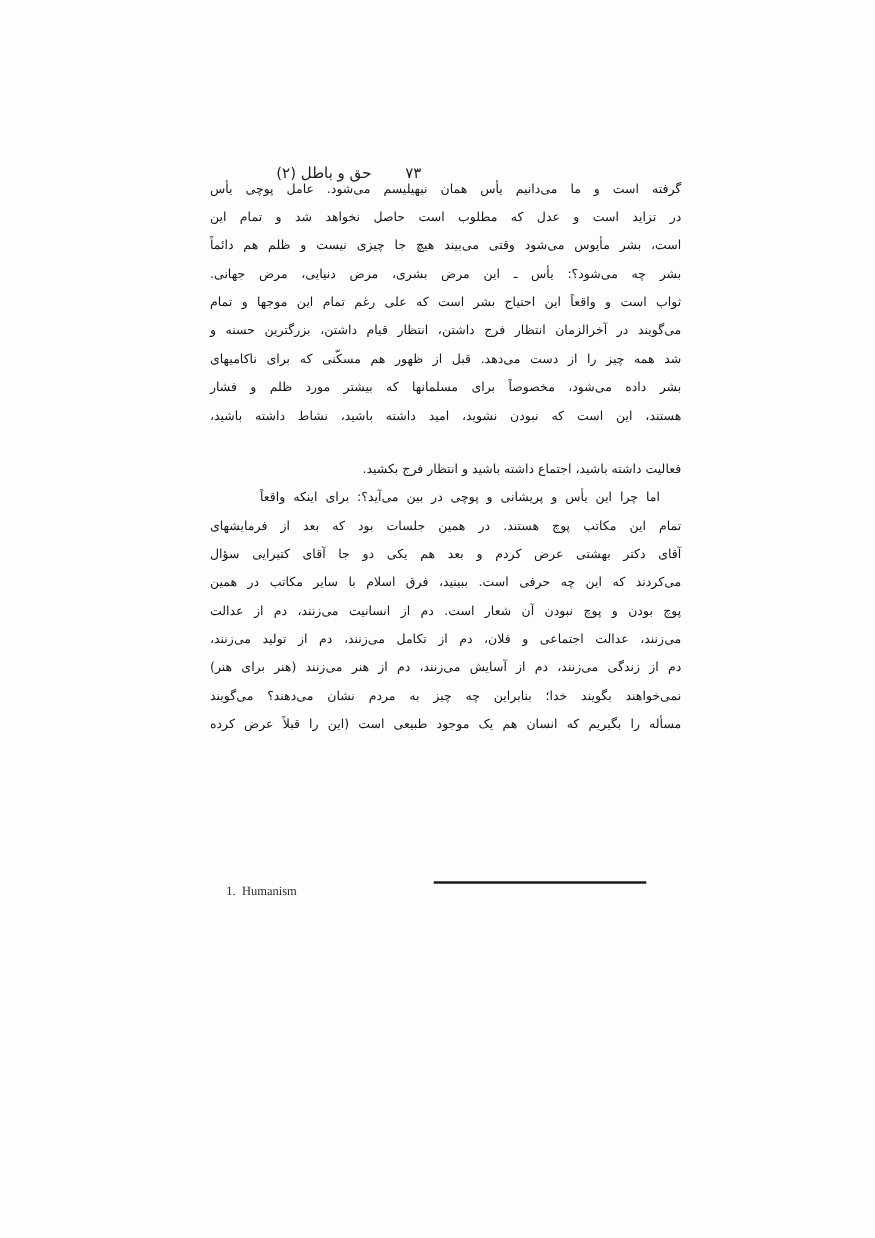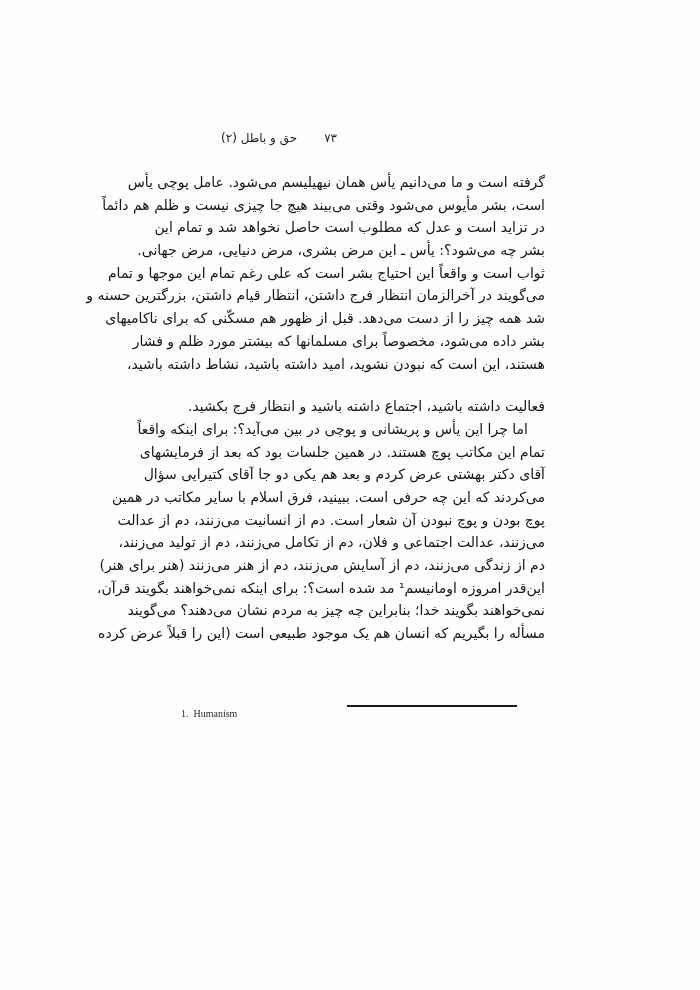--- a/index.html
+++ b/index.html
@@ -24,24 +24,24 @@
     align-items: baseline;
     gap: 27px;
     font-size: 12px;
     color: #1c1c1c;
     letter-spacing: 0.2px;
     white-space: nowrap;
   }
   
   .textblock {
     position: absolute;
-    top: 171px; left: 168px;
+    top: 141px; left: 168px;
     width: 377px;
     direction: rtl;
-    font-size: 14px;
+    font-size: 10px;
     color: #151515;
   }
   .line {
     height: 22.7px;
     line-height: 22.7px;
     text-align: justify;
     text-align-last: justify;
     white-space: nowrap;
     overflow: visible;
   }
@@ -76,37 +76,36 @@
 
 <div class="page">
 
   <div class="header">
     <span>۷۳</span>
     <span>حق و باطل (۲)</span>
   </div>
 
   <div class="textblock">
     <div class="line">گرفته است و ما می‌دانیم یأس همان نیهیلیسم می‌شود. عامل پوچی یأس</div>
+    <div class="line">در تزاید است و عدل که مطلوب است حاصل نخواهد شد و تمام این</div>
     <div class="line">است، بشر مأیوس می‌شود وقتی می‌بیند هیچ جا چیزی نیست و ظلم هم دائماً</div>
-    <div class="line">در تزاید است و عدل که مطلوب است حاصل نخواهد شد و تمام این</div>
     <div class="line">بشر چه می‌شود؟: یأس ـ این مرض بشری، مرض دنیایی، مرض جهانی.</div>
     <div class="line">ثواب است و واقعاً این احتیاج بشر است که علی رغم تمام این موجها و تمام</div>
     <div class="line">می‌گویند در آخرالزمان انتظار فرج داشتن، انتظار قیام داشتن، بزرگترین حسنه و</div>
     <div class="line">شد همه چیز را از دست می‌دهد. قبل از ظهور هم مسکّنی که برای ناکامیهای</div>
     <div class="line">بشر داده می‌شود، مخصوصاً برای مسلمانها که بیشتر مورد ظلم و فشار</div>
     <div class="line">هستند، این است که نبودن نشوید، امید داشته باشید، نشاط داشته باشید،</div>
     <div class="line para-end">فعالیت داشته باشید، اجتماع داشته باشید و انتظار فرج بکشید.</div>
     <div class="line para-start">اما چرا این یأس و پریشانی و پوچی در بین می‌آید؟: برای اینکه واقعاً</div>
     <div class="line">تمام این مکاتب پوچ هستند. در همین جلسات بود که بعد از فرمایشهای</div>
     <div class="line">آقای دکتر بهشتی عرض کردم و بعد هم یکی دو جا آقای کتیرایی سؤال</div>
     <div class="line">می‌کردند که این چه حرفی است. ببینید، فرق اسلام با سایر مکاتب در همین</div>
     <div class="line">پوچ بودن و پوچ نبودن آن شعار است. دم از انسانیت می‌زنند، دم از عدالت</div>
     <div class="line">می‌زنند، عدالت اجتماعی و فلان، دم از تکامل می‌زنند، دم از تولید می‌زنند،</div>
     <div class="line">دم از زندگی می‌زنند، دم از آسایش می‌زنند، دم از هنر می‌زنند (هنر برای هنر)</div>
-    <div class="line">این‌قدر امروزه اومانیسم¹ مد شده است؟: برای اینکه نمی‌خواهند بگویند قرآن،</div>
     <div class="line">نمی‌خواهند بگویند خدا؛ بنابراین چه چیز به مردم نشان می‌دهند؟ می‌گویند</div>
     <div class="line">مسأله را بگیریم که انسان هم یک موجود طبیعی است (این را قبلاً عرض کرده</div>
   </div>
 
   <div class="footnote-rule"></div>
 
   <div class="footnote">
     <span>1.</span>
     <span>Humanism</span>
   </div>

